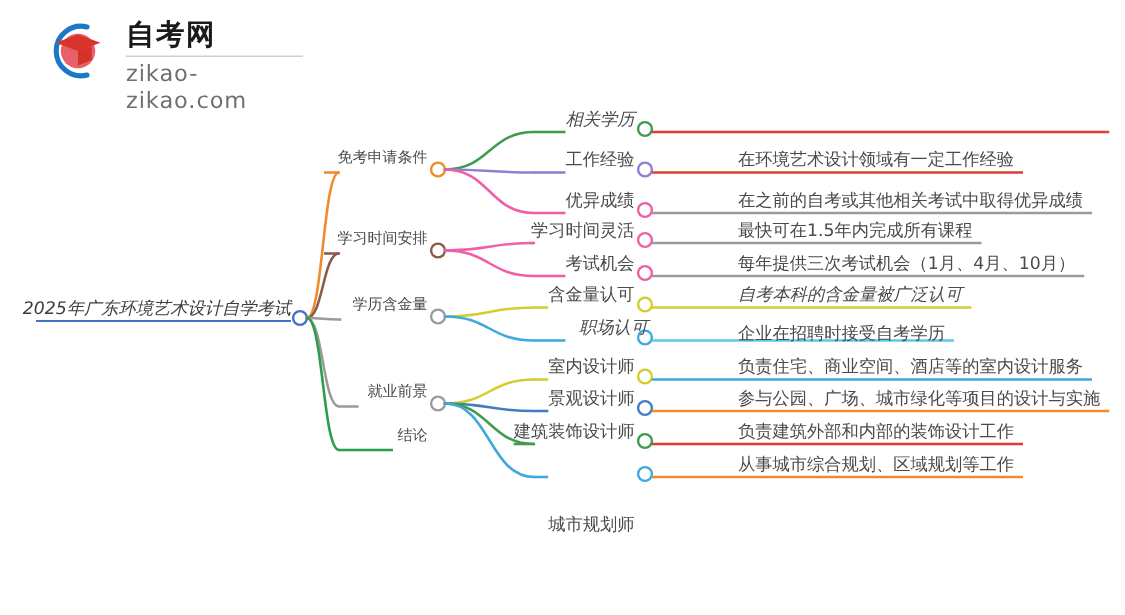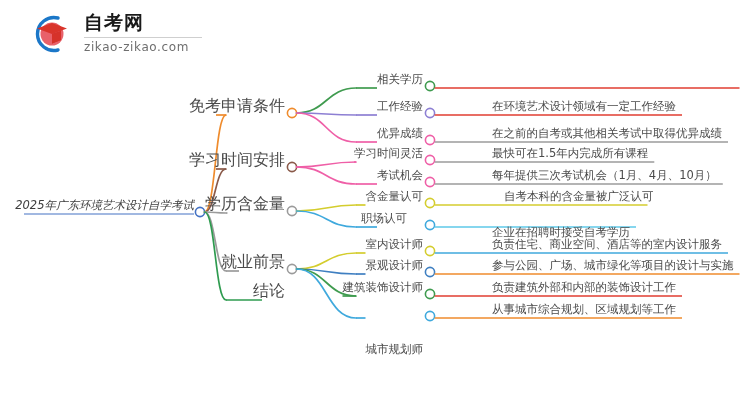--- a/index.html
+++ b/index.html
@@ -35,30 +35,30 @@
     left: 56px;
     top: 4px;
     width: 120px;
   }
   #logo-title {
     font-size: 19px;
     font-weight: bold;
     color: #1a1a1a;
     letter-spacing: 1px;
     line-height: 24px;
-    font-family: Liberation Mono, monospace;
+    font-family: Liberation Sans, sans-serif;
   }
   #logo-sep {
     width: 118px;
     height: 1px;
     background: #cfcfcf;
     margin: 1px 0 2px 0;
   }
   #logo-domain {
-    font-size: 12px;
+    font-size: 15px;
     color: #6f6f6f;
     letter-spacing: 0.6px;
     font-family: "DejaVu Sans", sans-serif;
   }
 
   
   #mindmap {
     position: absolute;
     left: 0;
     top: 0;
@@ -79,21 +79,21 @@
     font-size: 11.5px;
     color: #4a4a4a;
     white-space: nowrap;
     line-height: 14px;
     font-family: "DejaVu Sans", sans-serif;
   }
   .node.root {
     font-size: 11.5px;
     color: #3d3d3d;
   }
-  .node.lvl1 { font-size: 16px; color: #4a4a4a; }
+  .node.lvl1 { font-size: 10px; color: #4a4a4a; }
   .node.lvl2 { font-size: 11.5px; color: #4a4a4a; }
   .node.leaf { font-size: 11.5px; color: #4a4a4a; }
 </style>
 </head>
 <body>
 
 <div id="logo-area">
   <div id="logo-mark">
     <svg width="46" height="44" viewBox="0 0 46 44" xmlns="http://www.w3.org/2000/svg">
       <path d="M30 6 A16.5 16.5 0 1 0 30 38" fill="none" stroke="#1b77c8" stroke-width="3.4" stroke-linecap="round"></path>
@@ -168,35 +168,35 @@
       <line x1="434.6" y1="296" x2="682" y2="296" stroke="#e03c31" stroke-width="1.7"></line>
       <path d="M 296.6 269 C 326.3 269, 326.3 318, 356 318" fill="none" stroke="#3fa9dd" stroke-width="1.7" stroke-linecap="round"></path>
       <line x1="365.5" y1="318" x2="356" y2="318" stroke="#3fa9dd" stroke-width="1.7"></line>
       <circle cx="430" cy="316" r="4.6" fill="#ffffff" stroke="#3fa9dd" stroke-width="1.6"></circle>
       <line x1="434.6" y1="318" x2="682" y2="318" stroke="#ef8b2c" stroke-width="1.7"></line>
       <path d="M 204.6 212 C 215.3 212, 215.3 300, 226 300" fill="none" stroke="#2e9b4f" stroke-width="1.7" stroke-linecap="round"></path>
       <line x1="262" y1="300" x2="226" y2="300" stroke="#2e9b4f" stroke-width="1.7"></line>
     </svg>
 <div class="node root" style="top: 198px; right: 556px; font-style: italic;">2025年广东环境艺术设计自学考试</div>
     <div class="node lvl1" style="top: 99px; right: 465px;">免考申请条件</div>
-    <div class="node lvl2" style="top: 72px; right: 327px;">相关学历</div>
+    <div class="node lvl2" style="top: 72px; right: 327px; font-style: italic;">相关学历</div>
     <div class="node lvl2" style="top: 99px; right: 327px;">工作经验</div>
     <div class="node leaf" style="top: 99px; left: 492px;">在环境艺术设计领域有一定工作经验</div>
     <div class="node lvl2" style="top: 126px; right: 327px; text-align: center;">优异成绩</div>
     <div class="node leaf" style="top: 126px; left: 492px;">在之前的自考或其他相关考试中取得优异成绩</div>
     <div class="node lvl1" style="top: 153px; right: 465px;">学习时间安排</div>
     <div class="node lvl2" style="top: 146px; right: 327px;">学习时间灵活</div>
     <div class="node leaf" style="top: 146px; left: 492px;">最快可在1.5年内完成所有课程</div>
     <div class="node lvl2" style="top: 168px; right: 327px;">考试机会</div>
     <div class="node leaf" style="top: 168px; left: 492px;">每年提供三次考试机会（1月、4月、10月）</div>
     <div class="node lvl1" style="top: 197px; right: 465px;">学历含金量</div>
     <div class="node lvl2" style="top: 189px; right: 327px; margin-left: 24px;">含金量认可</div>
-    <div class="node leaf" style="top: 189px; left: 504px;">自考本科的含金量被广泛认可</div>
-    <div class="node lvl2" style="top: 211px; right: 343px;">职场认可</div>
-    <div class="node leaf" style="top: 225px; left: 492px;">企业在招聘时接受自考学历</div>
+    <div class="node leaf" style="top: 189px; left: 492px; font-style: italic;">自考本科的含金量被广泛认可</div>
+    <div class="node lvl2" style="top: 211px; right: 318px; font-style: italic;">职场认可</div>
+    <div class="node leaf" style="top: 215px; left: 492px;">企业在招聘时接受自考学历</div>
     <div class="node lvl1" style="top: 255px; right: 465px;">就业前景</div>
     <div class="node lvl2" style="top: 237px; right: 327px;">室内设计师</div>
     <div class="node leaf" style="top: 237px; left: 492px;">负责住宅、商业空间、酒店等的室内设计服务</div>
     <div class="node lvl2" style="top: 258px; right: 327px; text-align: right;">景观设计师</div>
     <div class="node leaf" style="top: 258px; left: 492px; text-align: center;">参与公园、广场、城市绿化等项目的设计与实施</div>
     <div class="node lvl2" style="top: 280px; right: 327px;">建筑装饰设计师</div>
     <div class="node leaf" style="top: 280px; left: 492px;">负责建筑外部和内部的装饰设计工作</div>
     <div class="node lvl2" style="top: 302px; right: 327px; margin-top: 40px;">城市规划师</div>
     <div class="node leaf" style="top: 302px; left: 492px;">从事城市综合规划、区域规划等工作</div>
     <div class="node lvl1" style="top: 284px; right: 465px; margin-left: 24px;">结论</div>

